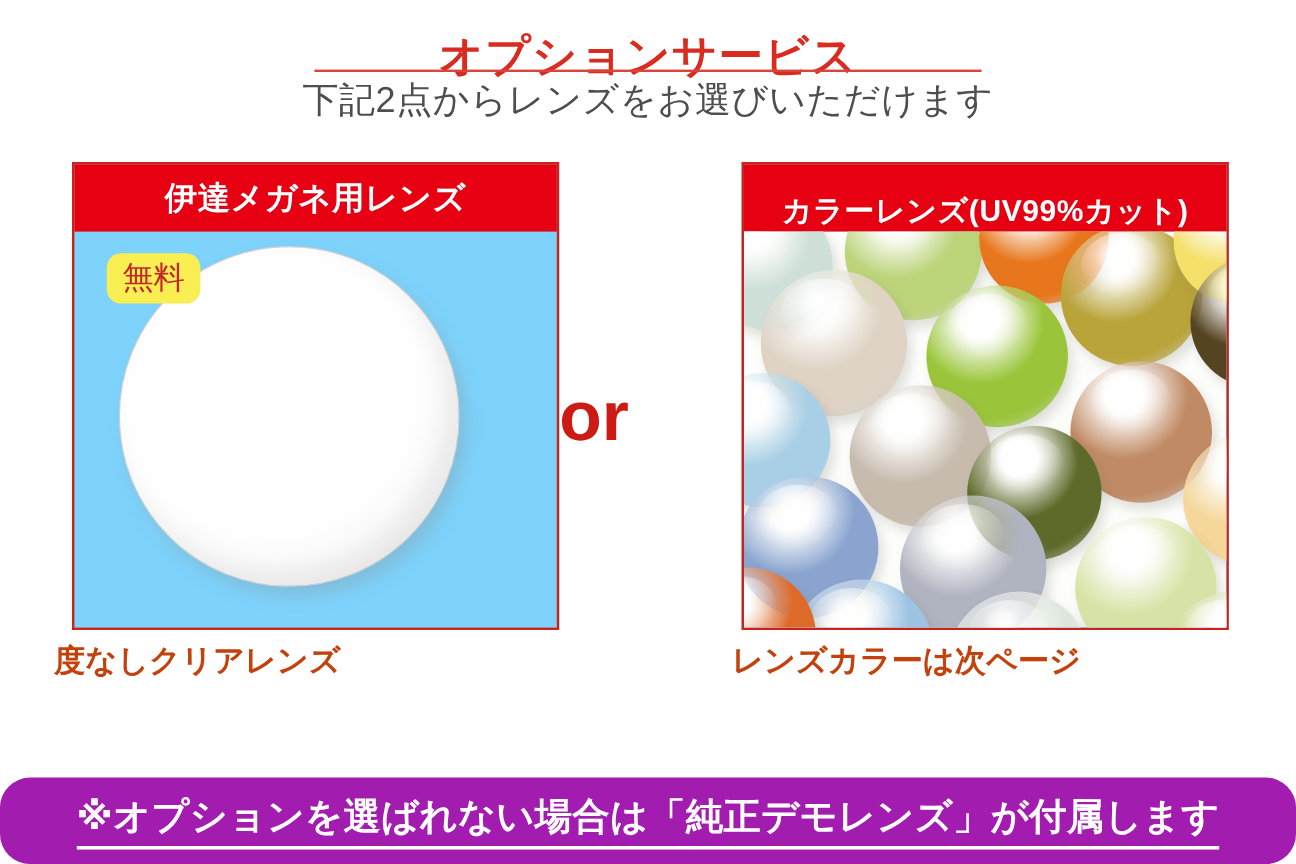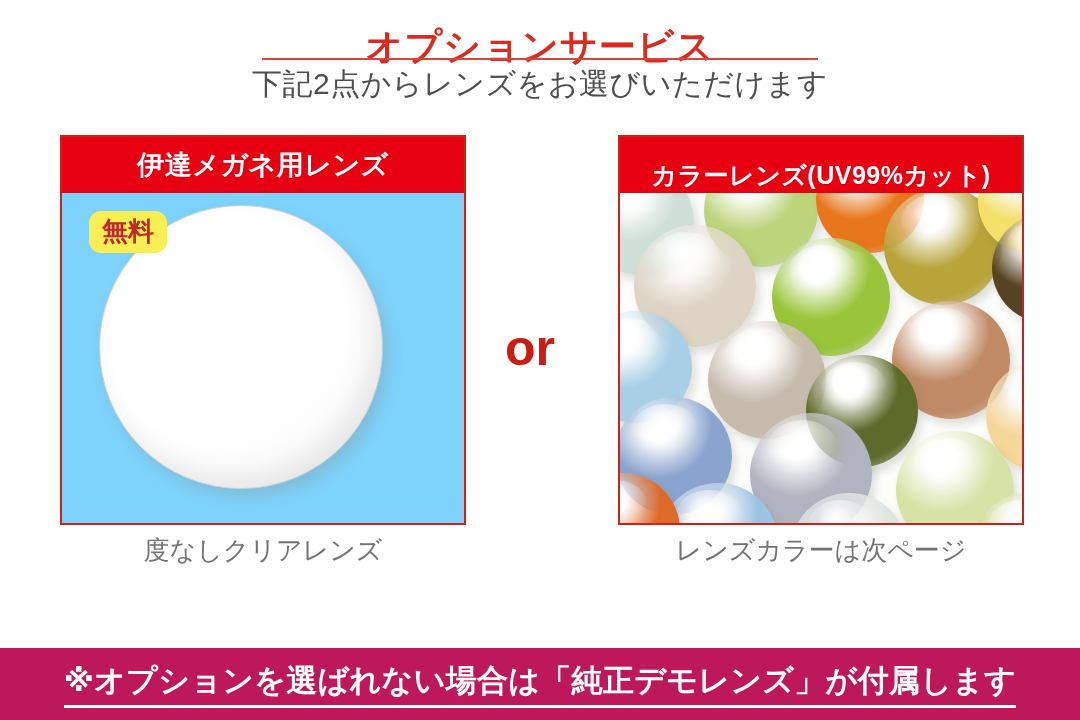--- a/index.html
+++ b/index.html
@@ -131,21 +131,21 @@
     position: absolute;
     left: 27px;
     top: 18px;
     padding: 5px 13px 7px;
     background: #f9ef52;
     border-radius: 12px;
     z-index: 4;
   }
   .badge-text {
     font-size: 26px;
-    font-weight: bold;
+    font-weight: normal;
     color: #c1272d;
     line-height: 30px;
     white-space: nowrap;
   }
 
   
   .color-grid {
     position: absolute;
     left: 0; top: 0; right: 0; bottom: 0;
     background: #fdfdfb;
@@ -162,54 +162,55 @@
     top: 6%;
     width: 58%;
     height: 46%;
     border-radius: 50%;
     background: radial-gradient(ellipse at 46% 30%, rgba(255,255,255,0.92) 0%, rgba(255,255,255,0.35) 38%, rgba(255,255,255,0) 72%);
   }
 
   
   .caption {
     position: absolute;
-    text-align: center;
-    color: #737373;
+    text-align: left;
+    color: #c2410c;
     font-size: 26px;
     line-height: 35px;
     white-space: nowrap;
+    font-weight: bold;
   }
   .caption-left  { left: 45px;  top: 533px; width: 436px; }
   .caption-right { left: 610px; top: 533px; width: 422px; }
   .caption-line2 { font-size: 24px; }
 
   
   .or-text {
     position: absolute;
     left: 466px;
     top: 318px;
     width: 128px;
-    text-align: center;
-    font-size: 50px;
+    font-size: 58px;
     font-weight: bold;
     color: #cc1a14;
     line-height: 60px;
   }
 
   
   .banner {
     position: absolute;
     left: 0;
     top: 648px;
     width: 1080px;
     height: 72px;
-    background: #be185d;
+    background: #a21caf;
     display: flex;
     align-items: center;
     justify-content: center;
+    border-radius: 25px;
   }
   .banner-text {
     color: #ffffff;
     font-size: 31px;
     font-weight: bold;
     letter-spacing: 0.3px;
     white-space: nowrap;
     border-bottom: 3px solid #ffffff;
     padding-bottom: 3px;
   }

